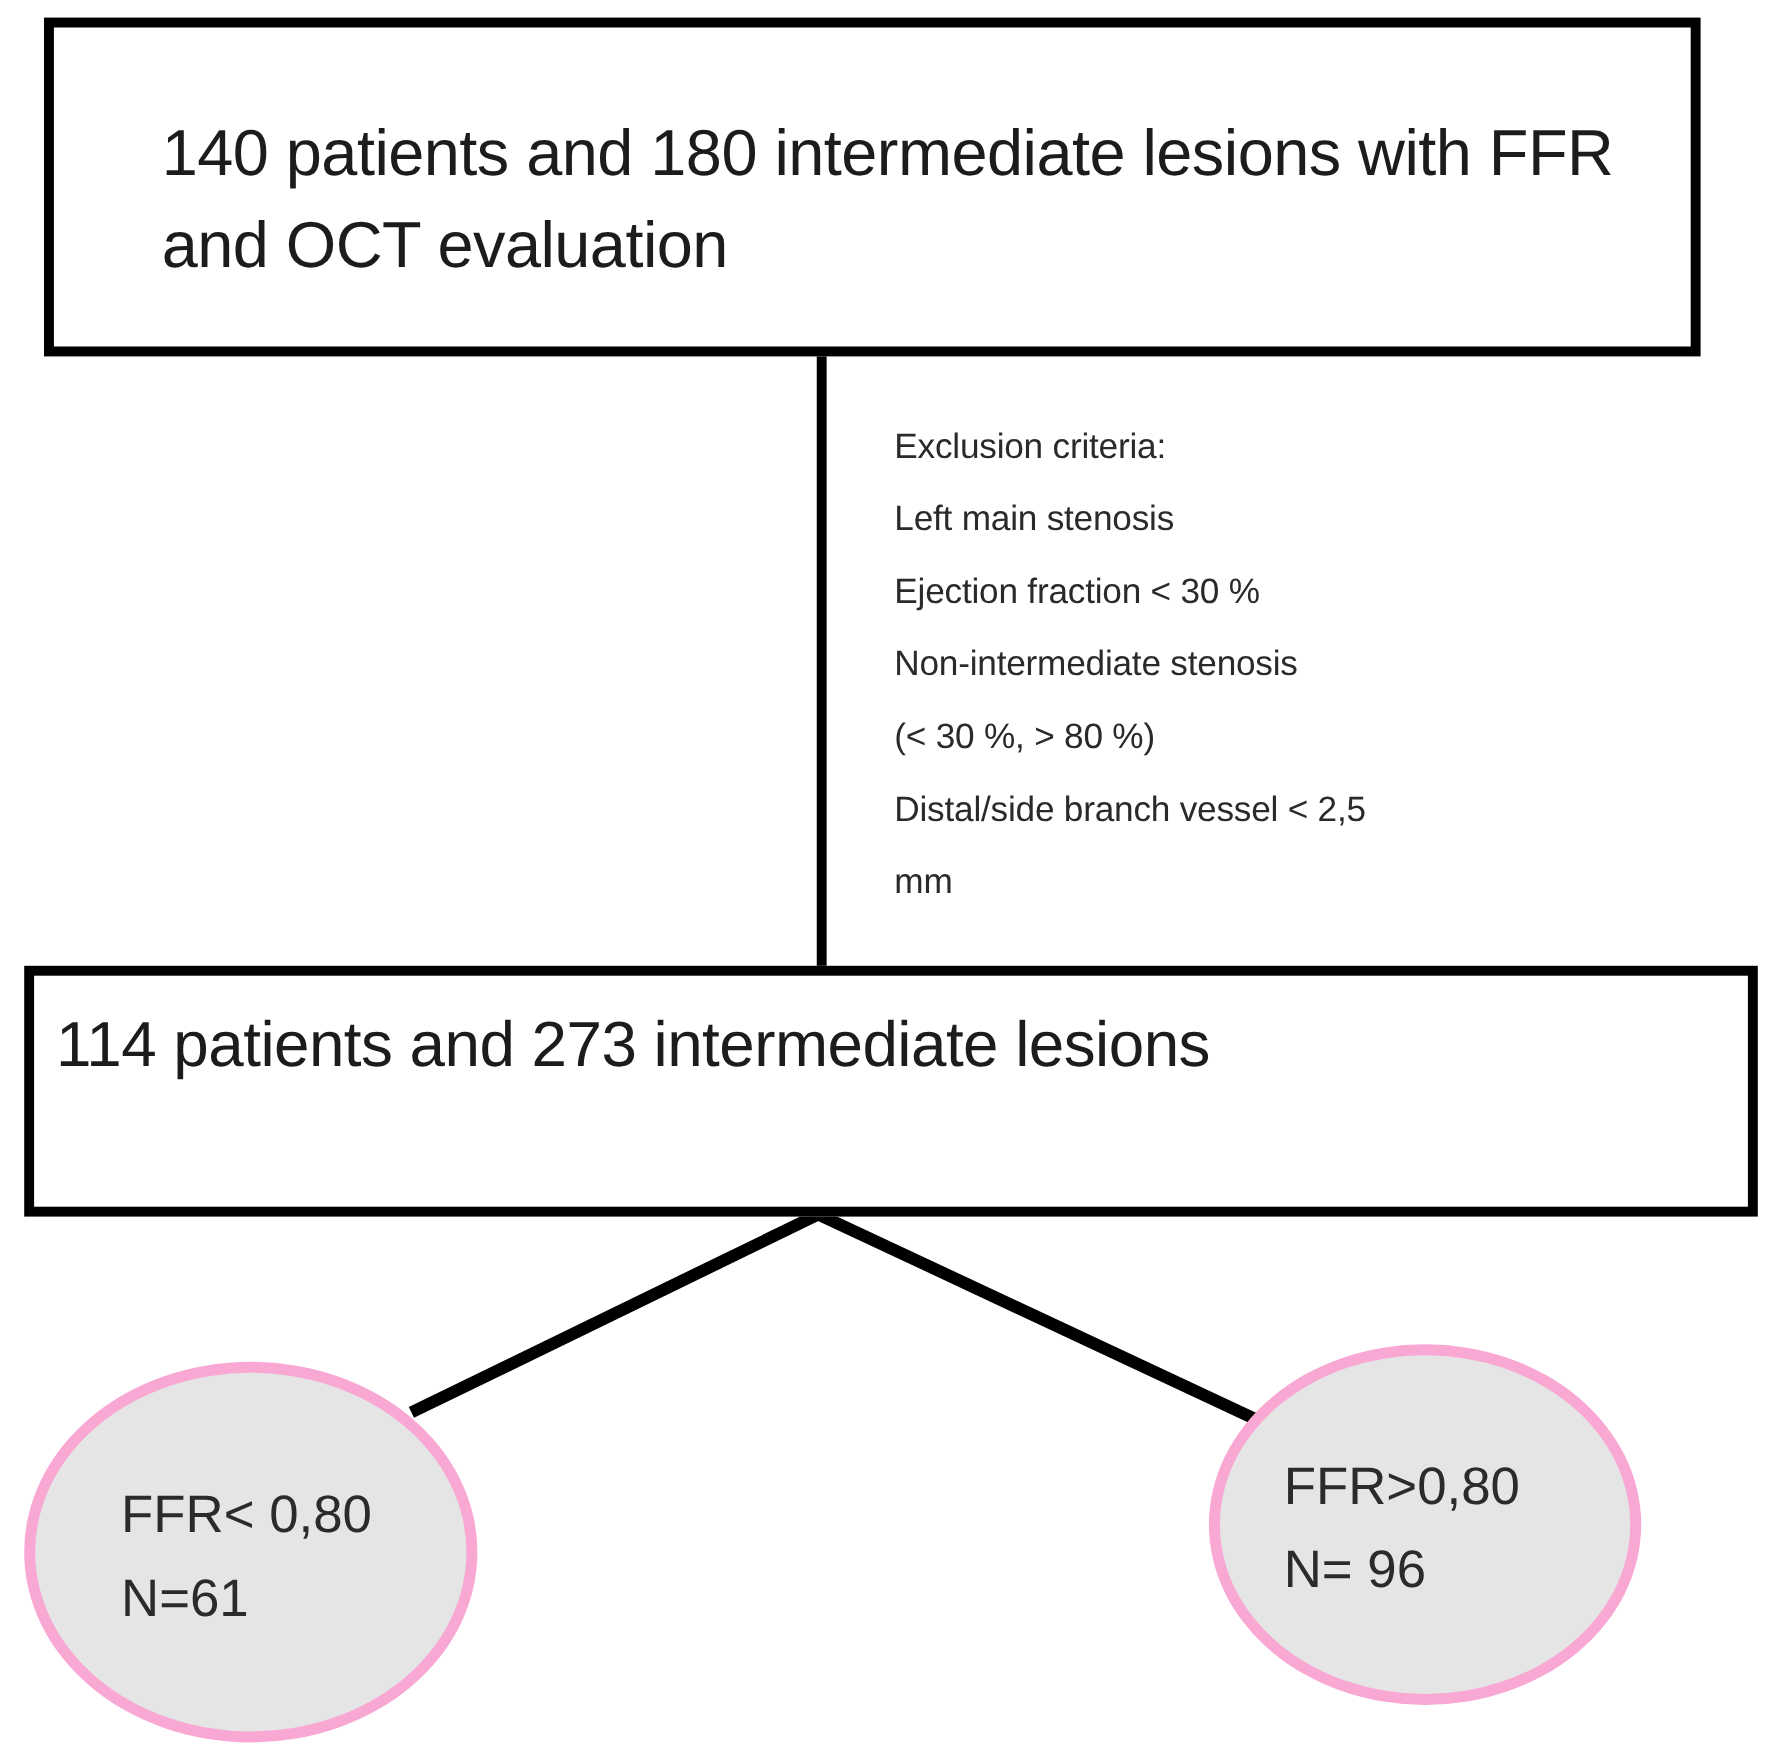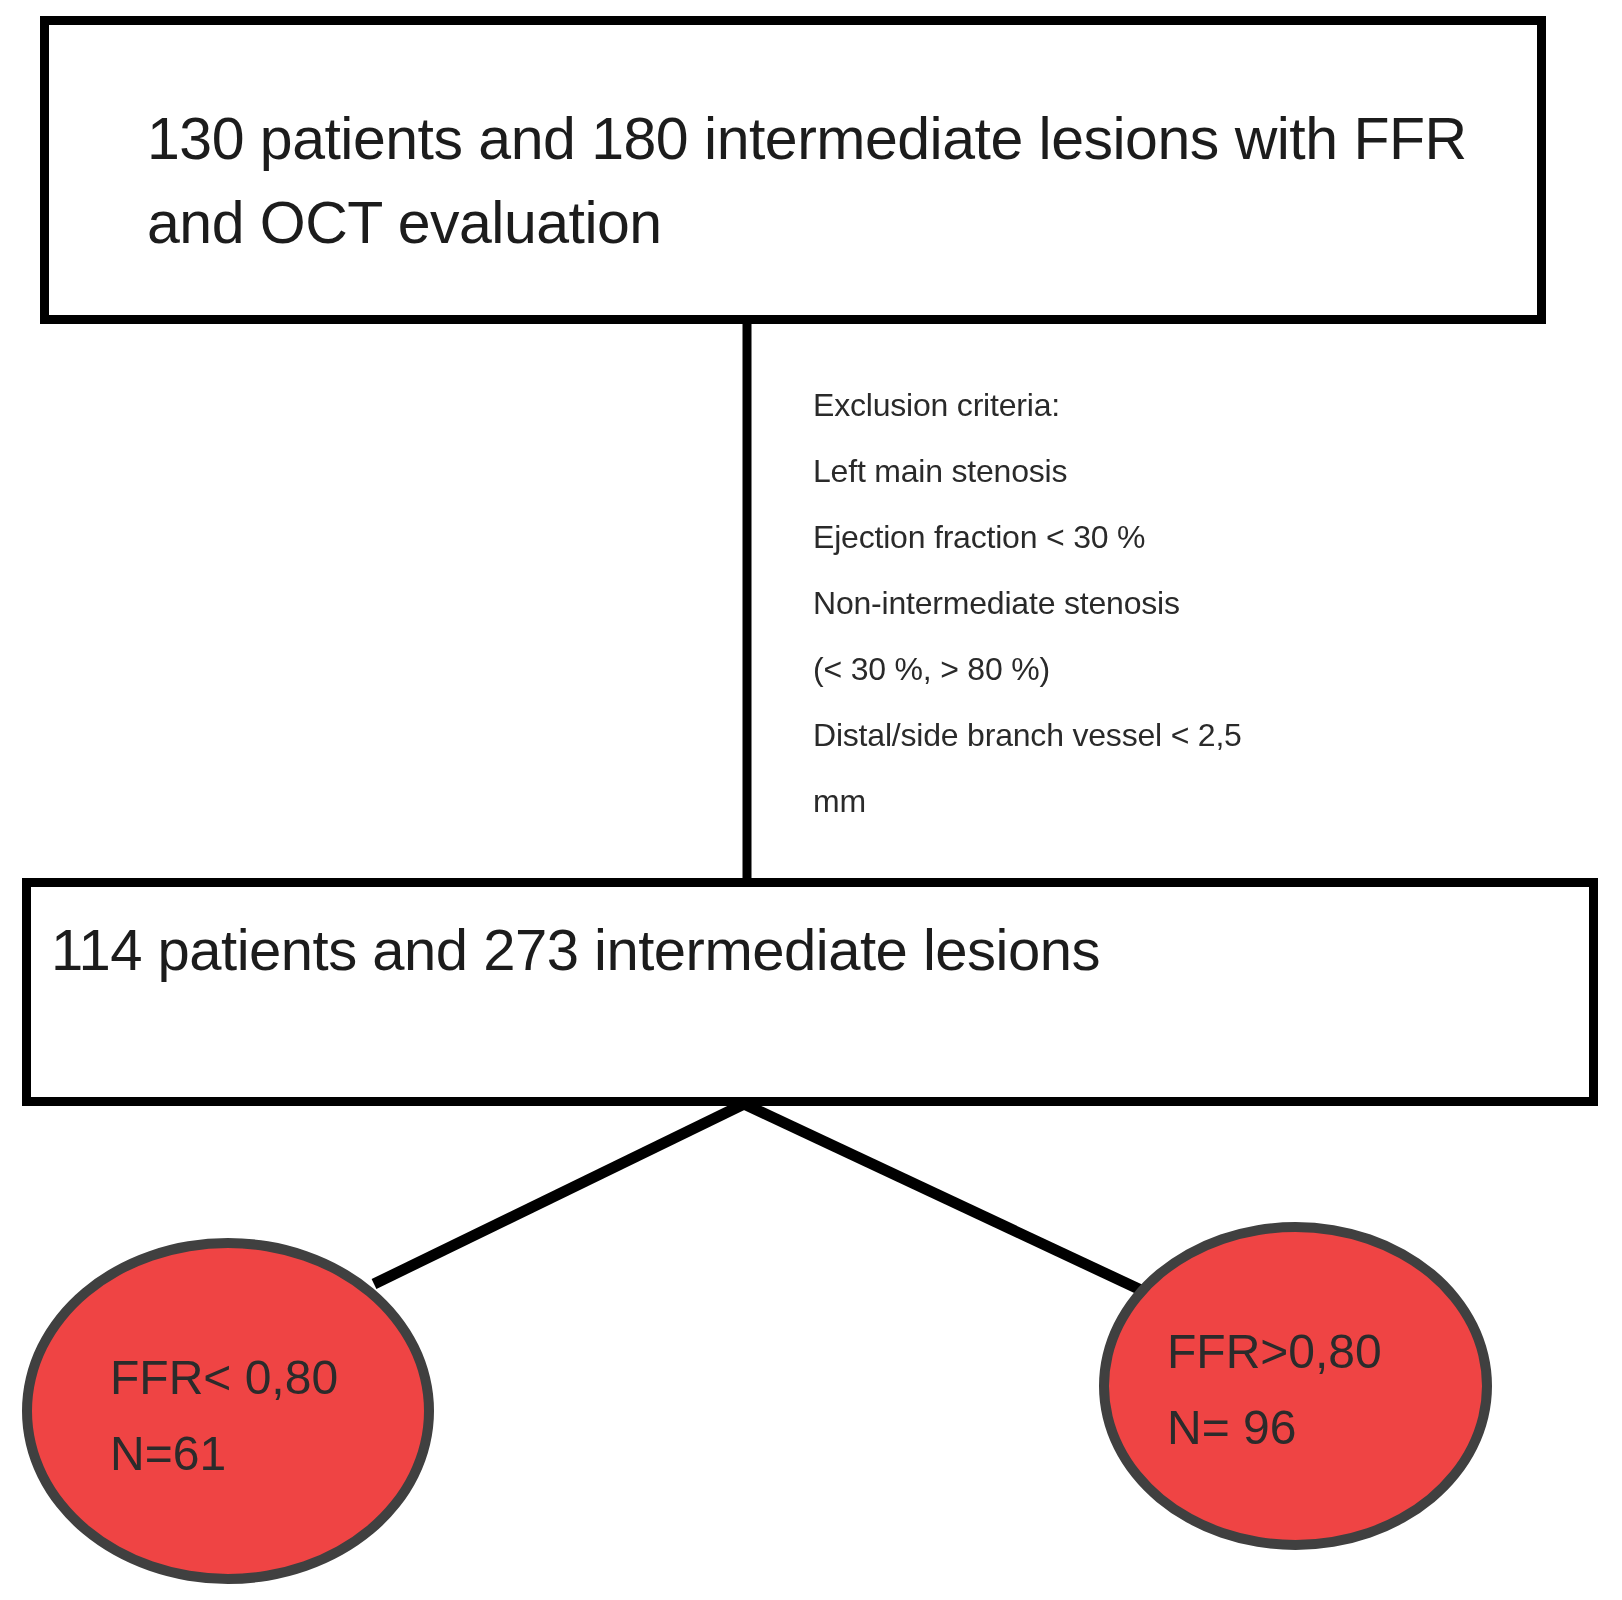--- a/index.html
+++ b/index.html
@@ -91,22 +91,22 @@
     line-height: 66px;
     color: #2a2a2a;
     white-space: pre-line;
     letter-spacing: -0.2px;
   }
 
   
   .flow-ellipse {
     position: absolute;
     box-sizing: border-box;
-    background: #ef4444;
-    border: 10px solid #404040;
+    background: #e5e5e5;
+    border: 10px solid #f9a8d4;
     border-radius: 50%;
   }
   #ellipse-ffr-low {
     left: 22px;
     top: 1238px;
     width: 412px;
     height: 346px;
   }
   #ellipse-ffr-high {
     left: 1099px;
@@ -144,21 +144,21 @@
   <svg id="line-layer" viewBox="0 0 1622 1600" width="1622" height="1600" xmlns="http://www.w3.org/2000/svg">
 
     <line x1="747" y1="320" x2="747" y2="884" stroke="#000000" stroke-width="9"></line>
 
     <line x1="744" y1="1104" x2="374" y2="1284" stroke="#000000" stroke-width="11" stroke-linecap="butt"></line>
 
     <line x1="744" y1="1104" x2="1143" y2="1291" stroke="#000000" stroke-width="11" stroke-linecap="butt"></line>
   </svg>
 
   <div class="flow-box" id="box-enrolled">
-    <div class="box-text">130 patients and 180 intermediate lesions with FFR and OCT evaluation</div>
+    <div class="box-text">140 patients and 180 intermediate lesions with FFR and OCT evaluation</div>
   </div>
 
   <div id="exclusion-block">Exclusion criteria:
 Left main stenosis
 Ejection fraction &lt; 30 %
 Non-intermediate stenosis
 (&lt; 30 %, &gt; 80 %)
 Distal/side branch vessel &lt; 2,5
 mm</div>
 

